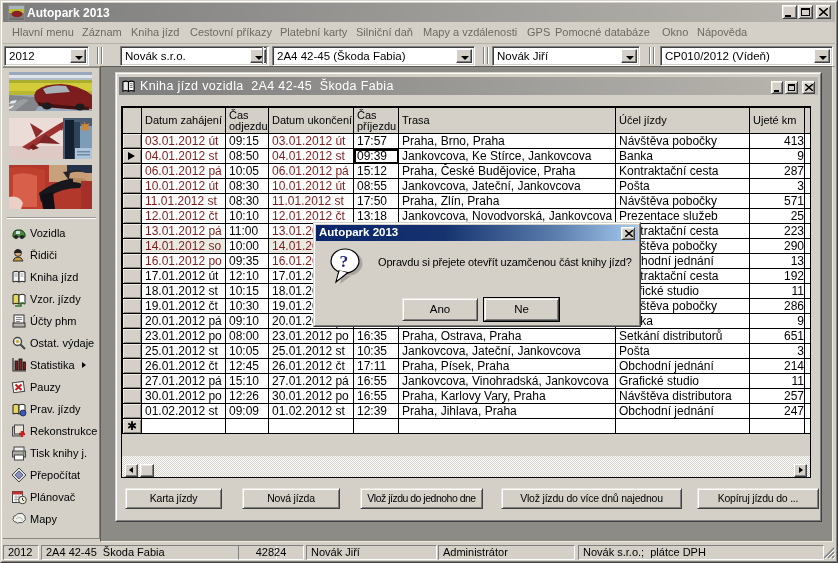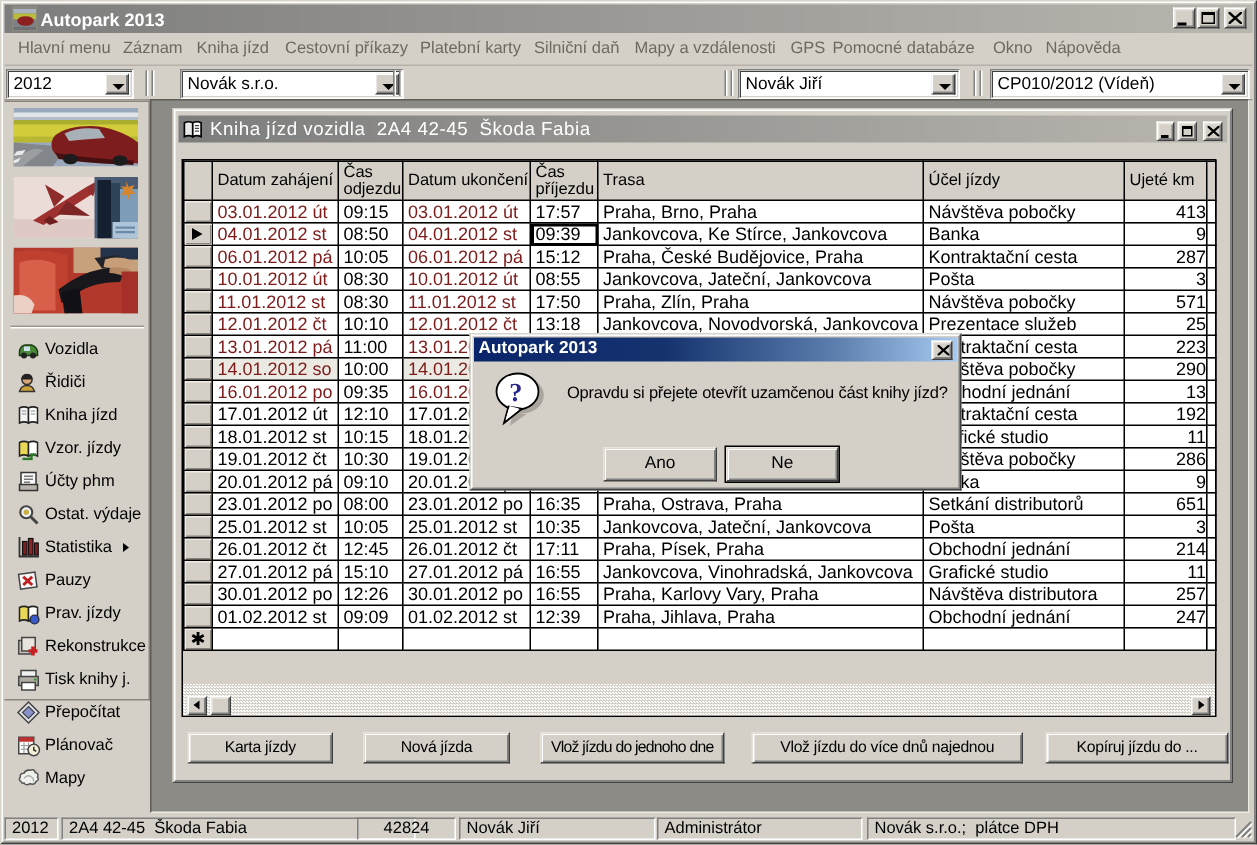--- a/index.html
+++ b/index.html
@@ -17,21 +17,21 @@
 #menubar { left:3px; top:22px; width:832px; height:21px; }
 #menubar span { position:absolute; top:4px; font-size:11px; color:#6e695e; white-space:nowrap; }
 
 #toolbar { left:3px; top:43px; width:832px; height:24px; border-bottom:1px solid #9a968e; border-top:1px solid #b5b1a9; }
 .combo { position:absolute; top:2px; height:20px; background:#fff; border:1px solid; border-color:#808080 #fff #fff #808080; box-shadow:inset 1px 1px 0 #404040, inset -1px -1px 0 #d4d0c8; }
 .combo .ct { position:absolute; left:4px; top:3px; font-size:11.5px; color:#000; white-space:nowrap; }
 .combo .ca { position:absolute; right:2px; top:2px; bottom:2px; width:16px; background:#d4d0c8; border:1px solid; border-color:#fff #404040 #404040 #fff; box-shadow:inset -1px -1px 0 #808080; }
 .combo .ca i { position:absolute; left:4px; top:6px; width:0; height:0; border:4px solid transparent; border-top:4px solid #000; border-bottom:none; }
 .tsep { position:absolute; top:3px; width:2px; height:17px; border-left:1px solid #808080; border-right:1px solid #fff; }
 
-#sidebar { left:3px; top:67px; width:97px; height:400px; border-right:1px solid #8a867e; border-bottom:1px solid #8a867e; background:#d4d0c8; }
+#sidebar { left:3px; top:67px; width:97px; height:472px; border-right:1px solid #8a867e; border-bottom:1px solid #8a867e; background:#d4d0c8; }
 .sitem { position:absolute; left:5px; font-size:11px; color:#000; height:22px; }
 .sitem svg { position:absolute; left:3px; top:3px; }
 .sitem .lbl { position:absolute; left:22px; top:5px; white-space:nowrap; }
 
 #mdi { left:100px; top:66px; width:733px; height:476px; background:#8d8b85; border:1px solid; border-color:#5f5c56 #f0ede6 #f0ede6 #5f5c56; }
 
 #child { left:115px; top:72px; width:707px; height:450px; background:#d4d0c8; border:1px solid; border-color:#d8d4cc #404040 #404040 #d8d4cc; }
 #child-inner { position:absolute; inset:0; border:1px solid; border-color:#fff #808080 #808080 #fff; }
 #ctitle { position:absolute; left:3px; top:4px; right:3px; height:18px; background:linear-gradient(90deg,#7d7d7d,#b9b6af); }
 #ctitle .ttl { position:absolute; left:21px; top:2px; color:#fff; font-size:12.5px; font-weight:normal; letter-spacing:.35px; }
@@ -113,20 +113,26 @@
   <div class="tsep" style="left:94px"></div>
   <div class="tsep" style="left:98px"></div>
   <div class="combo" style="left:117px;width:149px">
       <span class="ct">Novák s.r.o.</span>
       <span class="ca">
         <i></i>
       </span>
     </div>
   <div class="tsep" style="left:259px"></div>
   <div class="tsep" style="left:263px"></div>
+  <div class="combo" style="left:269px;width:203px">
+      <span class="ct">2A4 42-45 (Škoda Fabia)</span>
+      <span class="ca">
+        <i></i>
+      </span>
+    </div>
   <div class="tsep" style="left:480px"></div>
   <div class="tsep" style="left:484px"></div>
   <div class="combo" style="left:489px;width:148px">
       <span class="ct">Novák Jiří</span>
       <span class="ca">
         <i></i>
       </span>
     </div>
   <div class="tsep" style="left:646px"></div>
   <div class="tsep" style="left:650px"></div>

